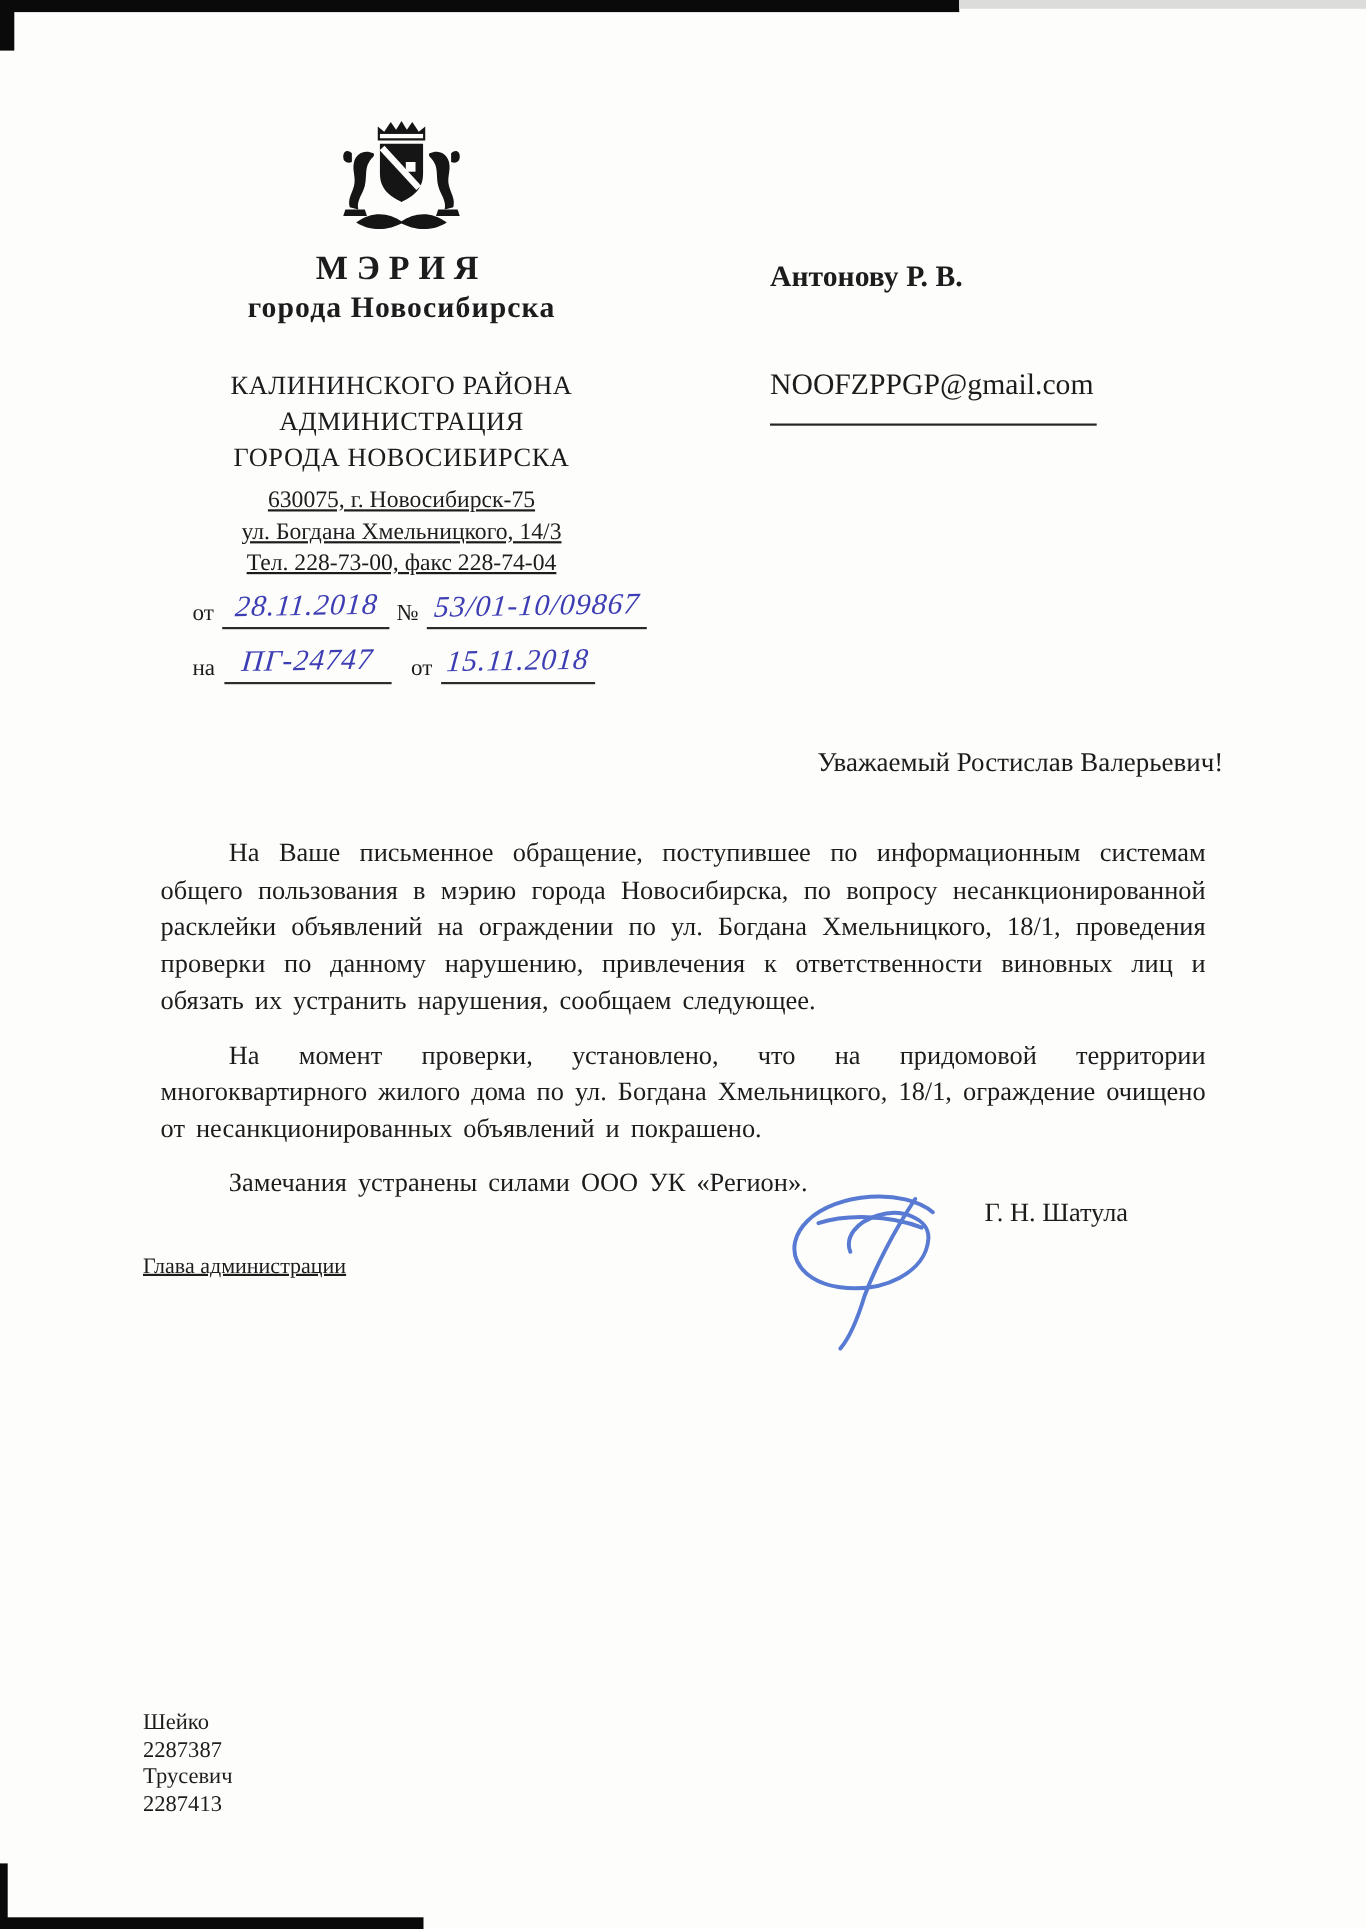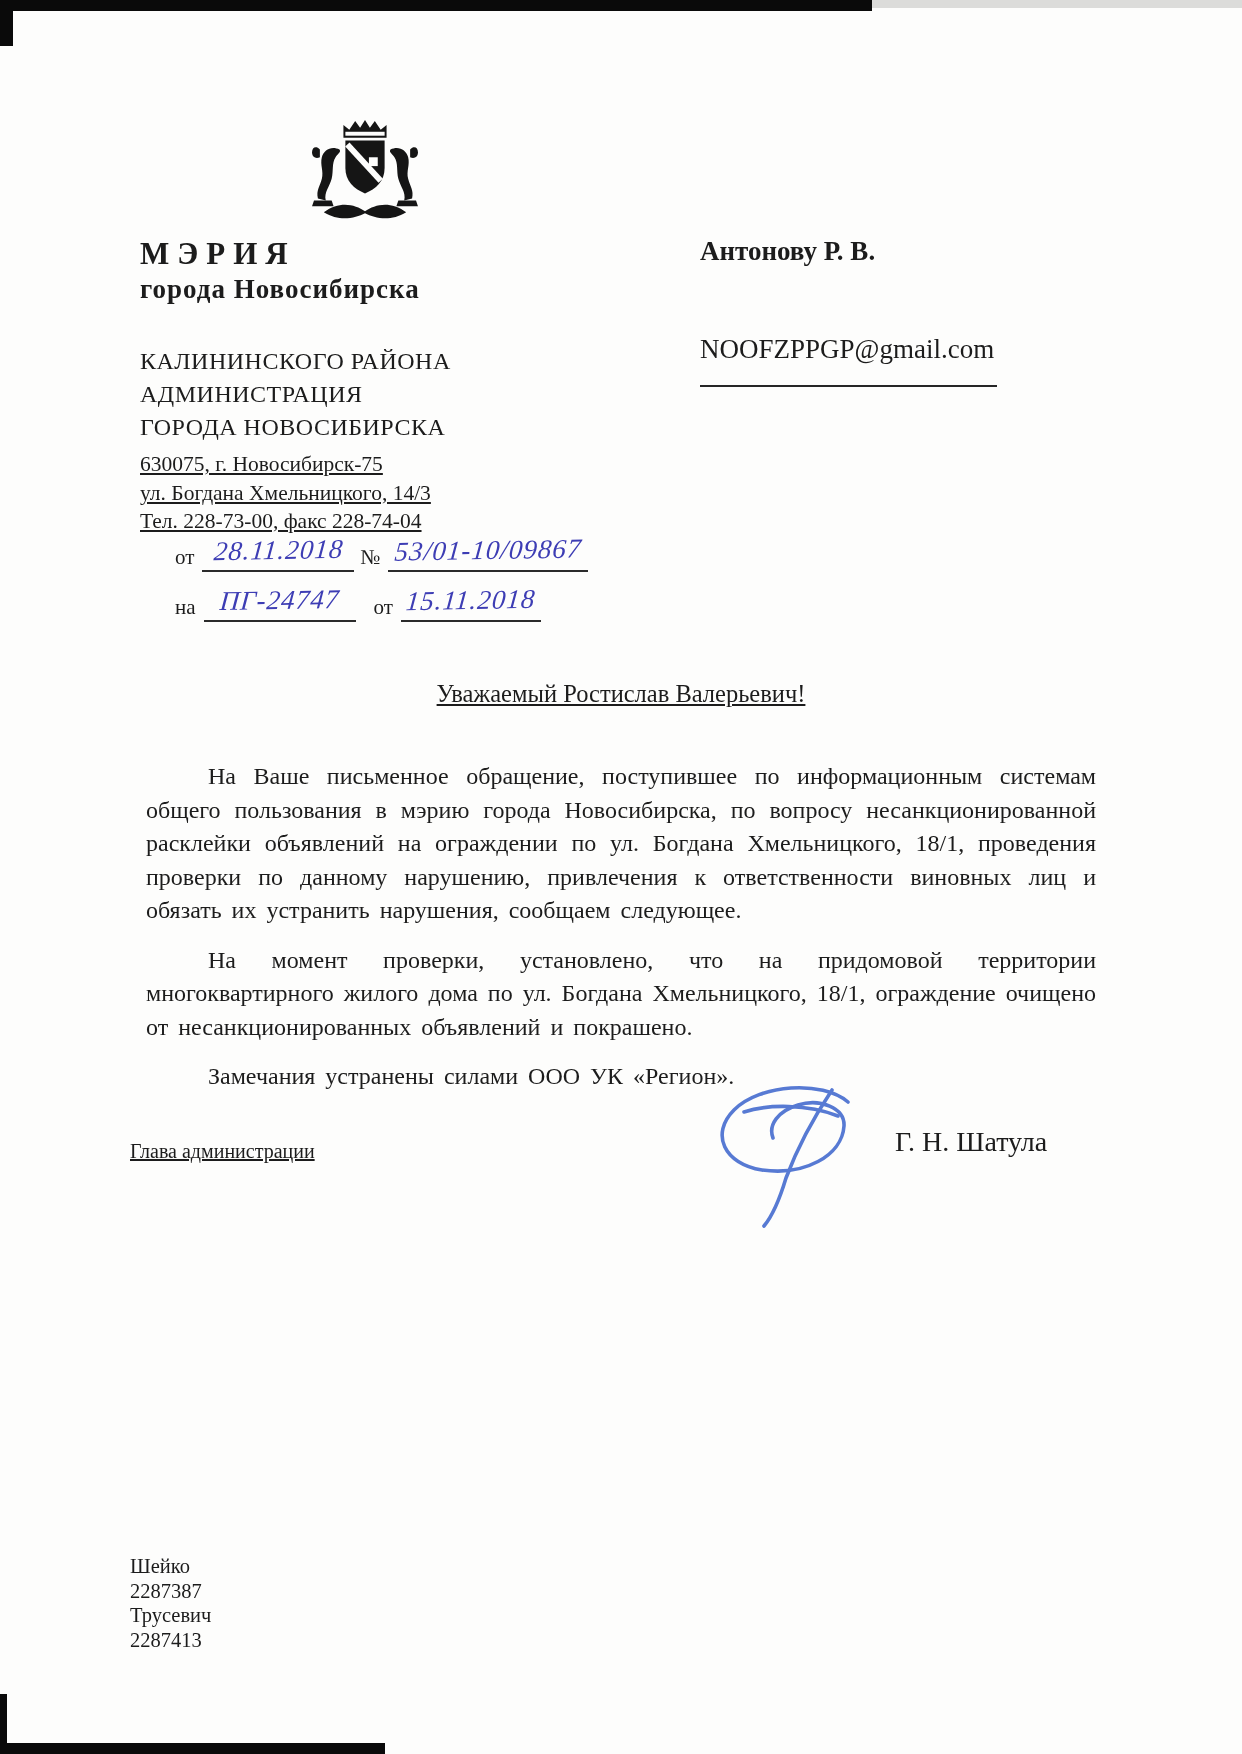--- a/index.html
+++ b/index.html
@@ -14,21 +14,21 @@
   }
   
   .art{position:absolute;background:#0a0a0a;}
   .art-top-bar{left:0;top:0;width:872px;height:11px;}
   .art-top-right{left:872px;top:0;width:370px;height:8px;background:#dcdcda;}
   .art-left-top{left:0;top:0;width:13px;height:46px;}
   .art-left-bottom{left:0;top:1694px;width:7px;height:60px;}
   .art-bottom-bar{left:0;top:1743px;width:385px;height:11px;}
 
   
-  .left-col{position:absolute;left:140px;top:120px;width:450px;text-align:left;}
+  .left-col{position:absolute;left:140px;top:110px;width:450px;text-align:center;}
   .emblem{display:block;margin:0 auto;}
   .org-top{margin-top:14px;font-size:31px;font-weight:bold;letter-spacing:8px;}
   .org-top2{margin-top:2px;font-size:27px;font-weight:bold;letter-spacing:1px;}
   .org-block{margin-top:40px;font-size:24px;line-height:33px;letter-spacing:.5px;}
   .addr-block{margin-top:6px;font-size:21.5px;line-height:28.5px;text-decoration:underline;}
 
   
   .ref-block{position:absolute;left:175px;top:536px;width:500px;font-size:21px;}
   .ref-line{margin-bottom:14px;white-space:nowrap;}
   .ref-label{display:inline-block;vertical-align:bottom;padding-bottom:2px;}
@@ -47,28 +47,28 @@
     position:relative;top:-1px;
     white-space:nowrap;
   }
 
   
   .recipient{position:absolute;left:700px;top:236px;font-size:27px;font-weight:bold;}
   .recipient-email{position:absolute;left:700px;top:334px;font-size:27px;
     border-bottom:2px solid #262626;padding:0 3px 20px 0;}
 
   
-  .salutation{position:absolute;left:130px;top:680px;width:982px;text-align:center;font-size:24.5px;text-decoration:underline;}
+  .salutation{position:absolute;left:130px;top:680px;width:982px;text-align:right;font-size:24.5px;}
   .body-text{position:absolute;left:130px;top:744px;width:982px;
     font-size:24px;line-height:33.5px;text-align:justify;word-spacing:4px;}
   .body-text p{margin:16px;text-indent:62px;}
 
   
   .sign-title{position:absolute;left:130px;top:1140px;font-size:20px;text-decoration:underline;}
-  .sign-name{position:absolute;left:895px;top:1126px;font-size:28px;}
+  .sign-name{position:absolute;left:895px;top:1090px;font-size:24px;}
   .sign-scribble{position:absolute;left:698px;top:1078px;}
 
   
   .footer{position:absolute;left:130px;top:1554px;font-size:20.5px;line-height:24.5px;}
 </style>
 </head>
 <body>
 
 <div class="page">
 

